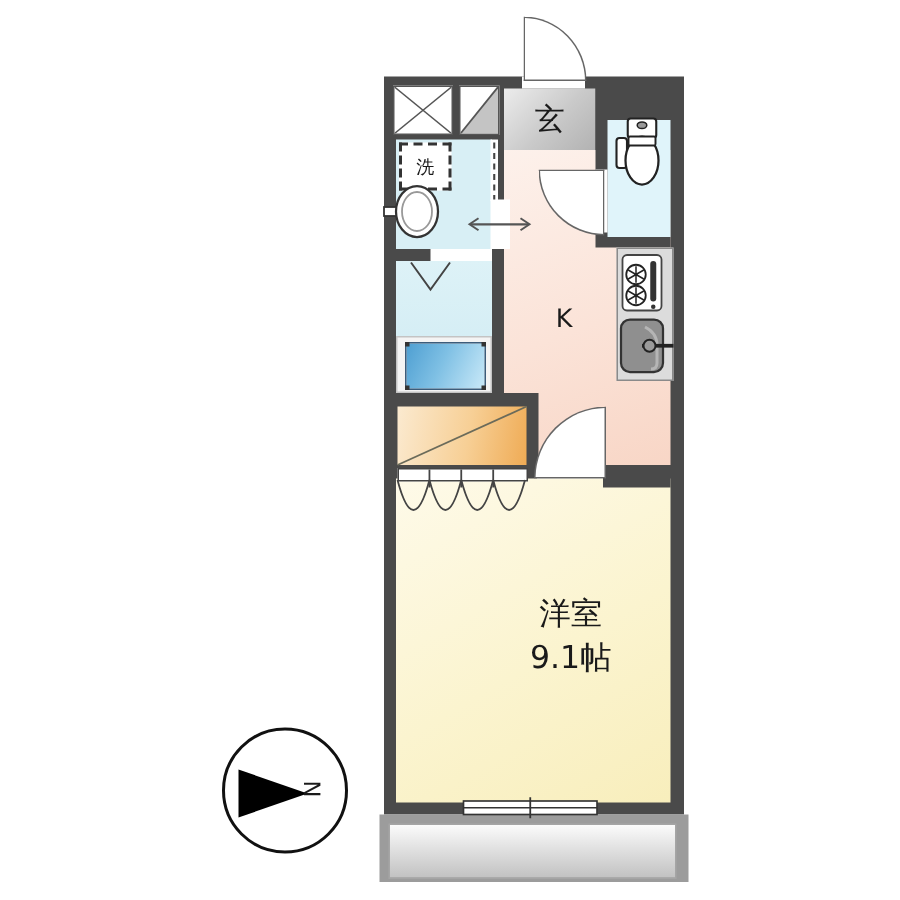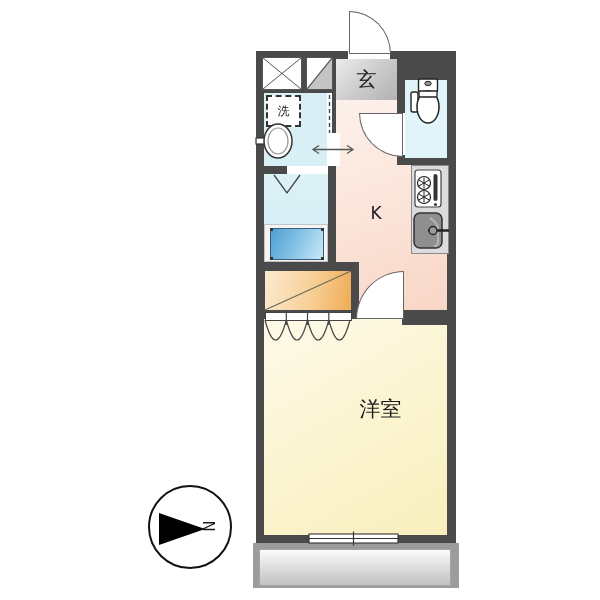--- a/index.html
+++ b/index.html
@@ -138,20 +138,21 @@
 
   <div class="abs balcony">
     <div class="abs balcony-inner"></div>
   </div>
 
   <div class="abs kitchen-label">
     <div>K</div>
   </div>
   <div class="abs room-label">
     <div>洋室</div>
+    <div>9.1帖</div>
   </div>
 
   <svg class="abs overlay" width="600" height="600" viewBox="0 0 600 600">
 
     <g>
       <line x1="329.5" y1="95" x2="329.5" y2="133" stroke="#444" stroke-width="1.4" stroke-dasharray="4,3"></line>
       <line x1="314" y1="149.5" x2="352" y2="149.5" stroke="#555" stroke-width="1.5"></line>
       <polyline points="319,145.5 313,149.5 319,153.5" fill="none" stroke="#555" stroke-width="1.3"></polyline>
       <polyline points="347,145.5 353,149.5 347,153.5" fill="none" stroke="#555" stroke-width="1.3"></polyline>
     </g>

